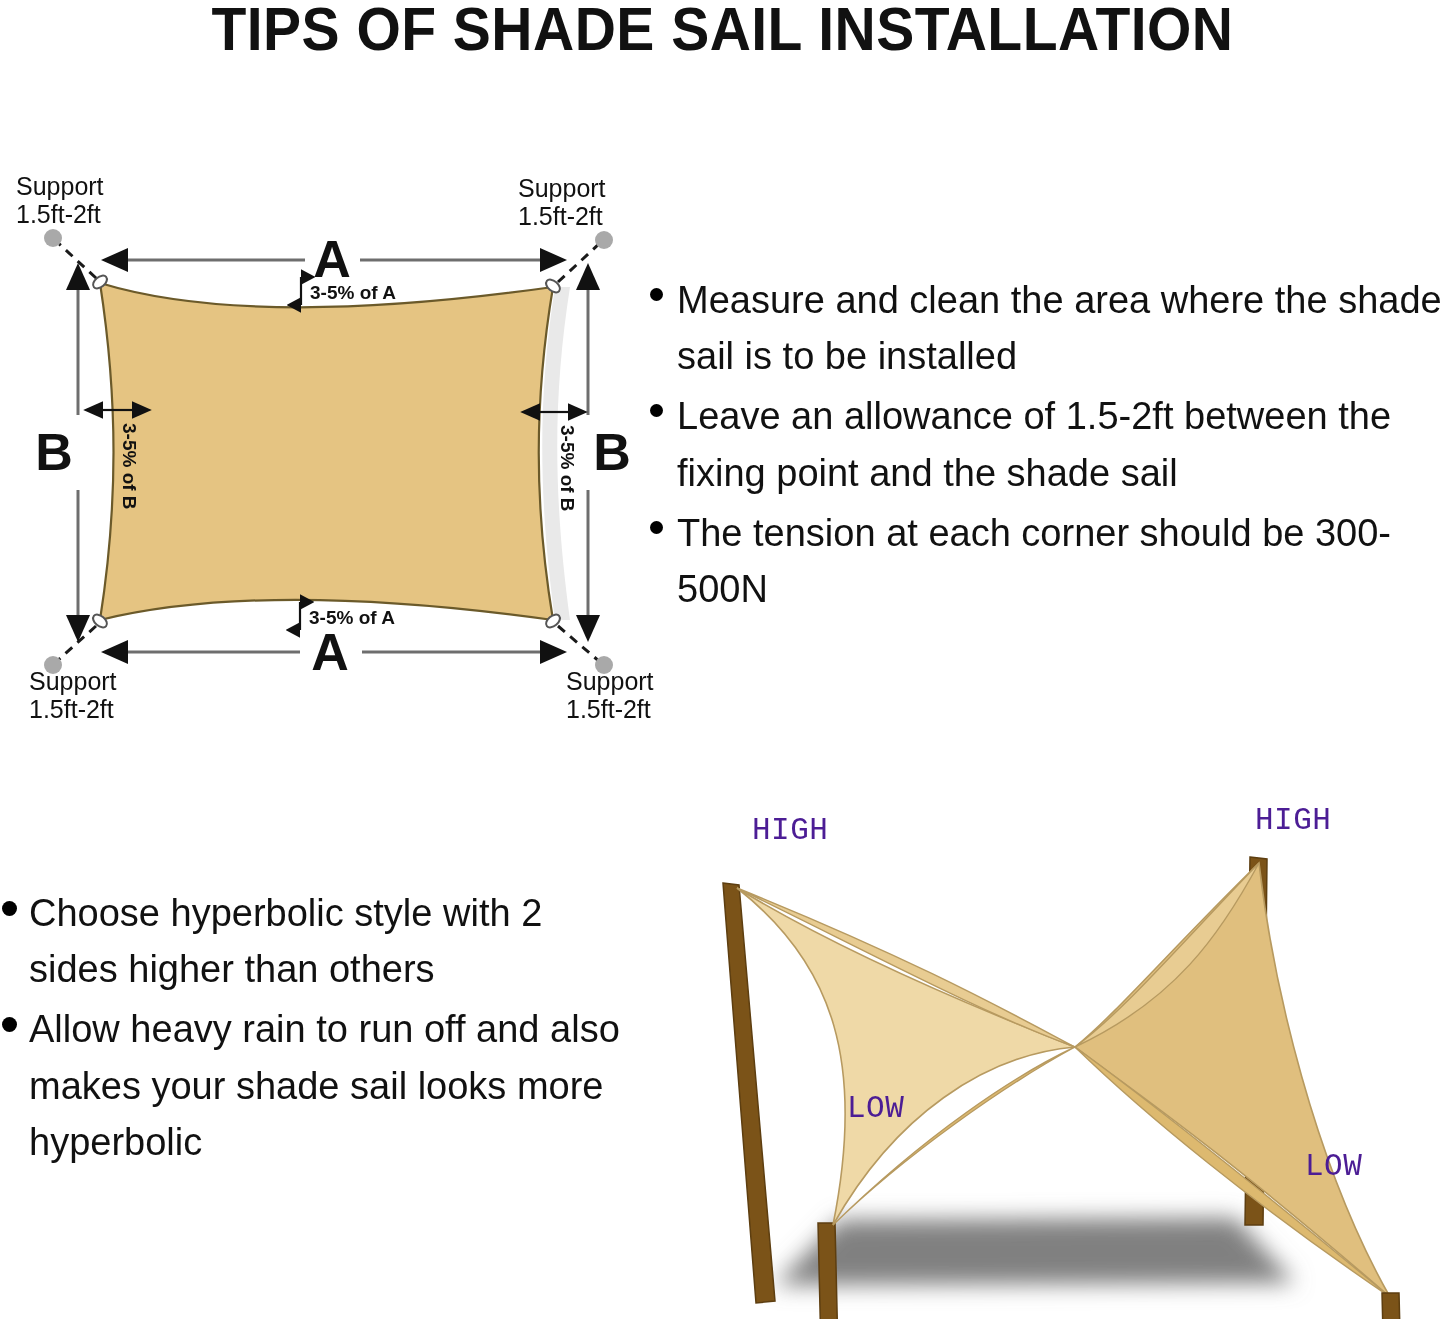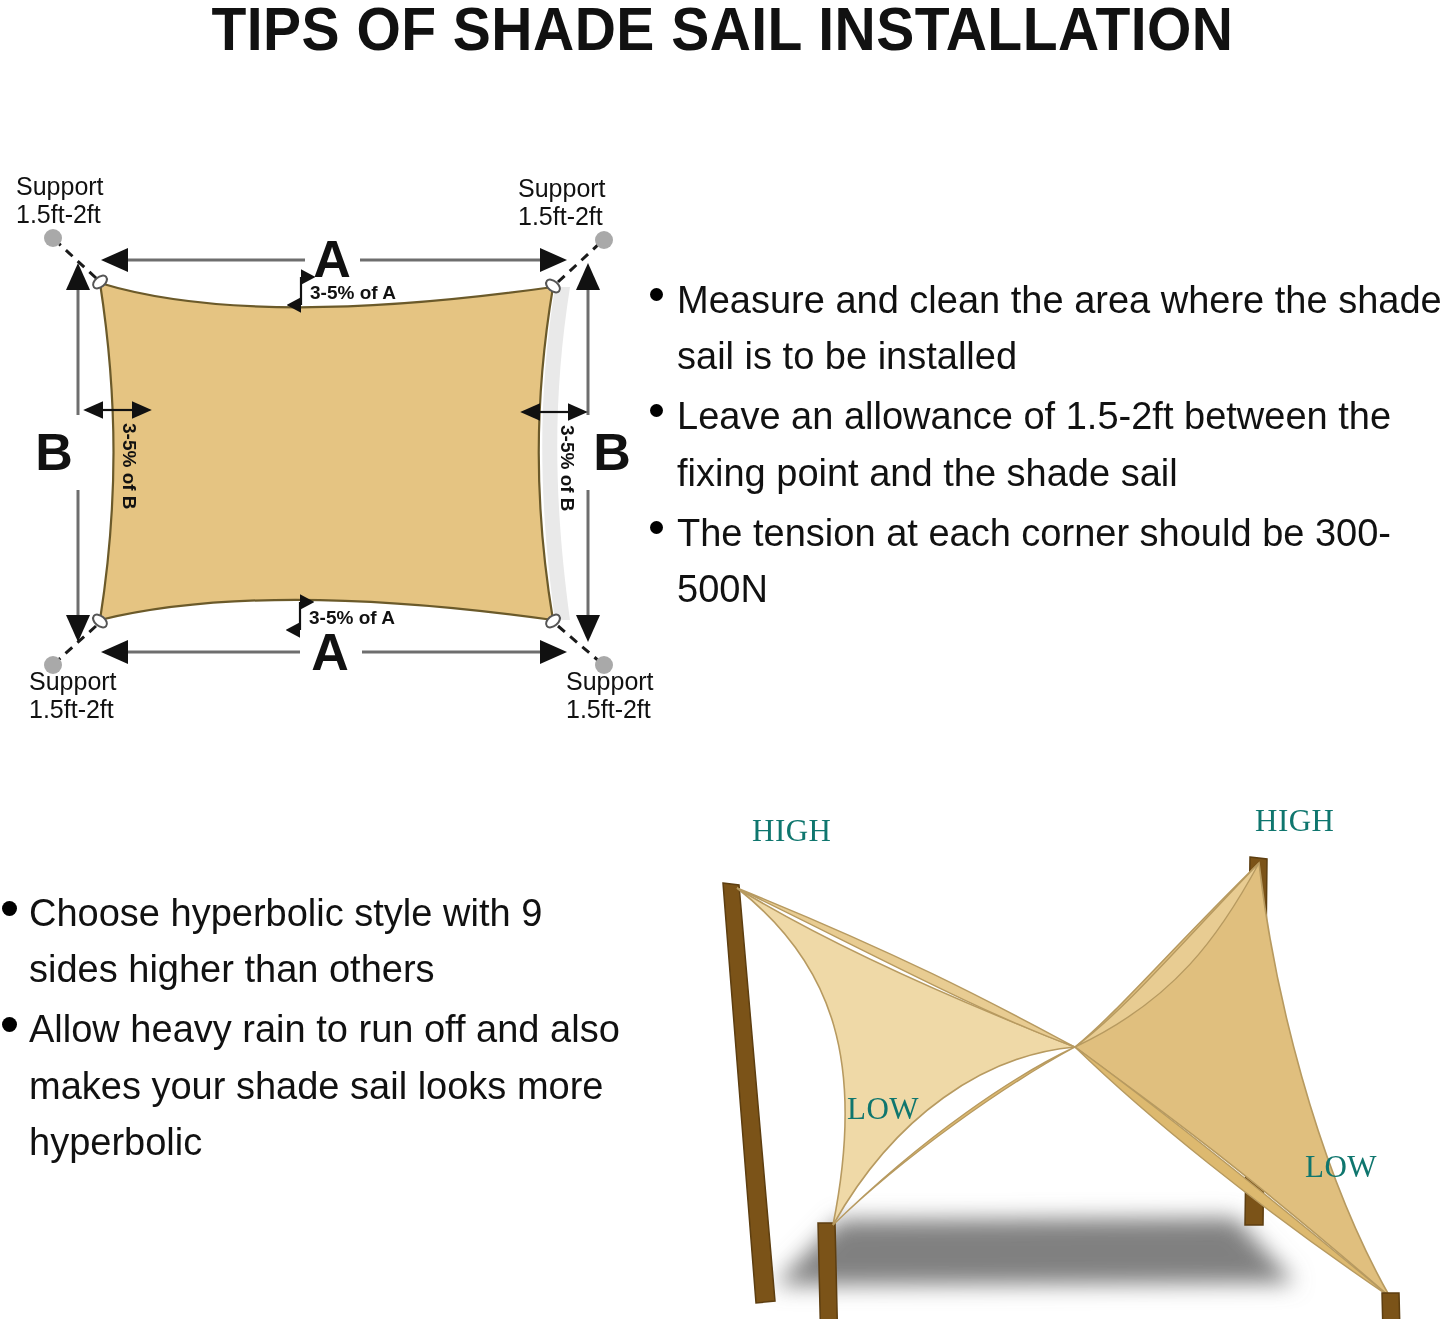--- a/index.html
+++ b/index.html
@@ -95,23 +95,23 @@
     position: absolute;
     left: 655px;
     top: 785px;
     width: 790px;
     height: 534px;
   }
   #hyperbolic-illustration svg { display: block; }
 
   .sail-label {
     position: absolute;
-    font-family: Liberation Serif, serif;
+    font-family: Liberation Mono, monospace;
     font-size: 31px;
-    color: #0f766e;
+    color: #4c1d95;
     letter-spacing: 0.5px;
     white-space: nowrap;
   }
   #label-high-left  { left: 97px;  top: 28px; }
   #label-high-right { left: 600px; top: 18px; }
   #label-low-left   { left: 192px; top: 306px; }
   #label-low-right  { left: 650px; top: 364px; }
 </style>
 </head>
 <body>
@@ -210,21 +210,21 @@
   </div>
   <div class="bullet-row">
     <span class="bullet-dot"></span>
     <span class="bullet-text">The tension at each corner should be 300-500N</span>
   </div>
 </div>
 
 <div id="tips-list-bottom-left">
   <div class="bullet-row">
     <span class="bullet-dot"></span>
-    <span class="bullet-text">Choose hyperbolic style with 9 sides higher than others</span>
+    <span class="bullet-text">Choose hyperbolic style with 2 sides higher than others</span>
   </div>
   <div class="bullet-row">
     <span class="bullet-dot"></span>
     <span class="bullet-text">Allow heavy rain to run off and also makes your shade sail looks more hyperbolic</span>
   </div>
 </div>
 
 <div id="hyperbolic-illustration">
   <svg width="790" height="534" viewBox="0 0 790 534" xmlns="http://www.w3.org/2000/svg">
     <defs>

